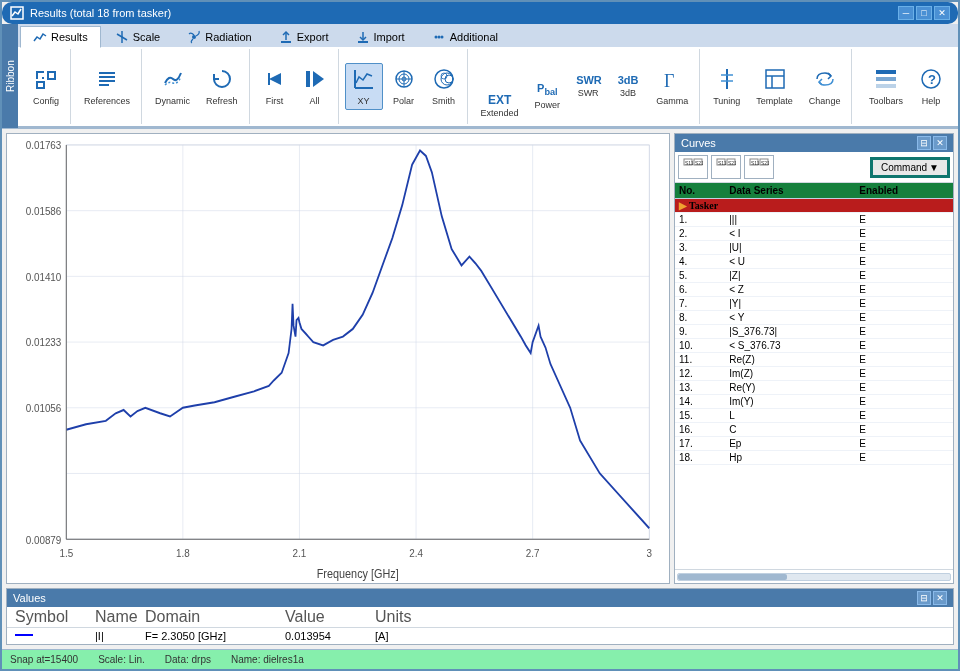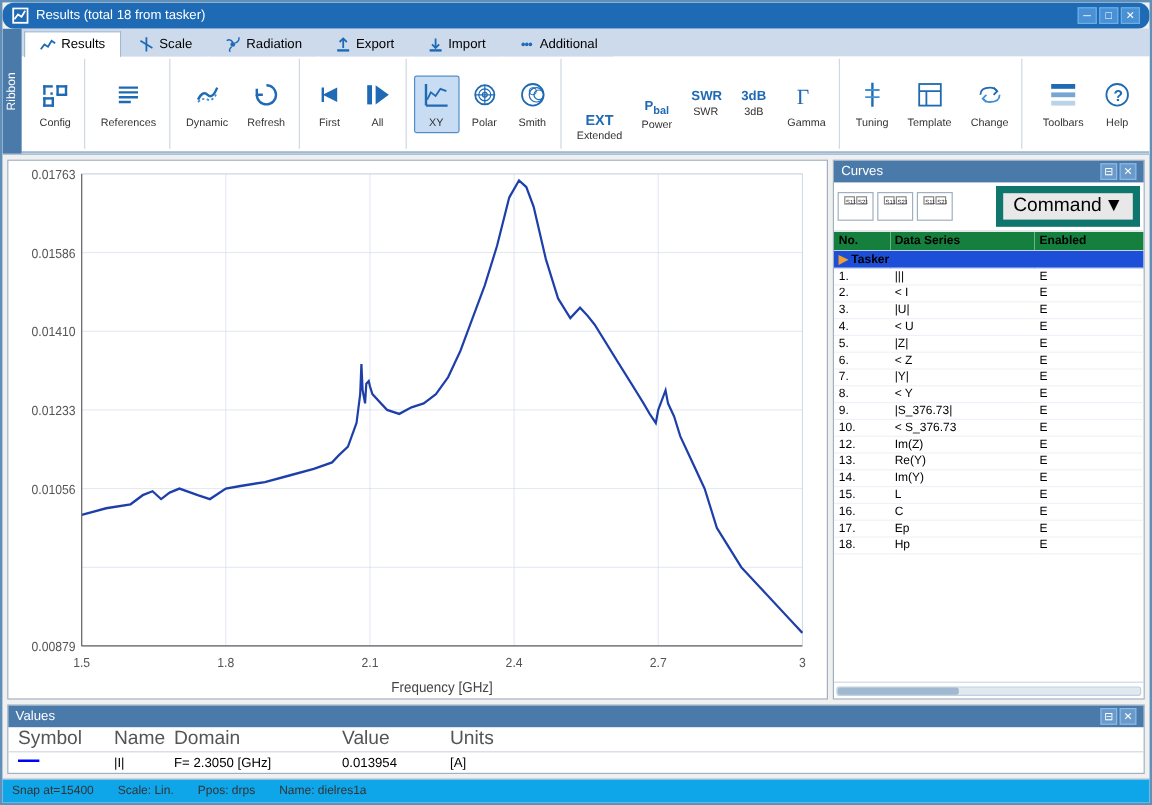--- a/index.html
+++ b/index.html
@@ -34,40 +34,40 @@
     .ribbon-group:last-child { border-right: none; }
     .ribbon-btn { display: flex; flex-direction: column; align-items: center; justify-content: center; padding: 3px 6px; cursor: pointer; border: 1px solid transparent; border-radius: 2px; min-width: 38px; gap: 2px; }
     .ribbon-btn.active { background: #c8dcf4; border-color: #5090c8; }
     .ribbon-btn-icon { font-size: 20px; color: #1e6ab4; line-height: 1; }
     .ribbon-btn-label { font-size: 9px; text-align: center; color: #333; }
 
     
     .chart-container { flex: 1; background: white; border: 1px solid #a0b0c0; margin: 4px; position: relative; }
 
     
-    .curves-panel { width: 260px; background: white; border: 1px solid #a0b0c0; margin: 4px 4px 4px 0; display: flex; flex-direction: column; }
+    .curves-panel { width: 280px; background: white; border: 1px solid #a0b0c0; margin: 4px 4px 4px 0; display: flex; flex-direction: column; }
     .curves-header { background: #4a7aaa; color: white; font-size: 11px; padding: 2px 6px; display: flex; align-items: center; justify-content: space-between; }
     .curves-header-controls { display: flex; gap: 2px; }
     .curves-ctrl-btn { width: 14px; height: 14px; background: #6a9aca; border: 1px solid #8abaea; color: white; font-size: 9px; display: flex; align-items: center; justify-content: center; cursor: pointer; }
     .curves-toolbar { display: flex; align-items: center; padding: 3px; gap: 3px; border-bottom: 1px solid #d0d8e0; }
     .s-btn { padding: 2px 4px; border: 1px solid #a0b0c0; background: white; font-size: 9px; cursor: pointer; }
-    .command-btn { padding: 2px 8px; border: 6px solid #0f766e; background: #e8e8e8; font-size: 16px; cursor: pointer; display: flex; align-items: center; gap: 2px; margin-left: auto; }
+    .command-btn { padding: 2px 8px; border: 3px solid #0f766e; background: #e8e8e8; font-size: 10px; cursor: pointer; display: flex; align-items: center; gap: 2px; margin-left: auto; }
     .curves-table { flex: 1; overflow-y: auto; }
     .curves-table table { width: 100%; border-collapse: collapse; }
     .curves-table th { background: #15803d; font-size: 10px; text-align: left; padding: 2px 4px; border-bottom: 1px solid #c0d0e0; position: sticky; top: 0; }
     .curves-table td { font-size: 10px; padding: 1px 4px; border-bottom: 1px solid #eef2f8; }
-    .tasker-row td { background: #1d4ed8; font-weight: bold; font-size: 10px; }
+    .tasker-row td { background: #b91c1c; font-weight: bold; font-size: 10px; font-family: Liberation Serif, serif; }
     .scrollbar-bottom { height: 14px; border-top: 1px solid #d0d8e0; display: flex; align-items: center; padding: 0 2px; }
 
     
     .values-panel { background: white; border: 1px solid #a0b0c0; margin: 0 4px 4px 4px; display: flex; flex-direction: column; }
     .values-header { background: #4a7aaa; color: white; font-size: 11px; padding: 2px 6px; display: flex; align-items: center; justify-content: space-between; }
 
     
-    .status-bar { background: #0ea5e9; border-top: 1px solid #a0b8d0; height: 20px; display: flex; align-items: center; padding: 0 8px; font-size: 10px; color: #333; gap: 20px; }
+    .status-bar { background: #86efac; border-top: 1px solid #a0b8d0; height: 20px; display: flex; align-items: center; padding: 0 8px; font-size: 10px; color: #333; gap: 20px; }
 
     
     .chart-svg { width: 100%; height: 100%; }
 
     
     .app-wrapper { width: 960px; height: 671px; display: flex; flex-direction: column; overflow: hidden; border: 2px solid #6090b8; }
     .content-area { display: flex; flex: 1; min-height: 0; }
     .left-panel { flex: 1; display: flex; flex-direction: column; min-width: 0; }
 
     .values-data-row { display: flex; align-items: center; padding: 2px 8px; gap: 0; font-size: 11px; }
@@ -503,20 +503,25 @@
                 <td>9.</td>
                 <td>|S_376.73|</td>
                 <td>E</td>
               </tr>
             <tr>
                 <td>10.</td>
                 <td>&lt; S_376.73</td>
                 <td>E</td>
               </tr>
             <tr>
+                <td>11.</td>
+                <td>Re(Z)</td>
+                <td>E</td>
+              </tr>
+            <tr>
                 <td>12.</td>
                 <td>Im(Z)</td>
                 <td>E</td>
               </tr>
             <tr>
                 <td>13.</td>
                 <td>Re(Y)</td>
                 <td>E</td>
               </tr>
             <tr>
@@ -579,16 +584,16 @@
       <div class="col-name">|I|</div>
       <div class="col-domain">F= 2.3050 [GHz]</div>
       <div class="col-value">0.013954</div>
       <div class="col-units">[A]</div>
     </div>
   </div>
 
   <div class="status-bar">
     <span>Snap at=15400</span>
     <span>Scale: Lin.</span>
-    <span>Ppos: drps</span>
+    <span>Data: drps</span>
     <span>Name: dielres1a</span>
   </div>
 </div>
 
 </body></html>

